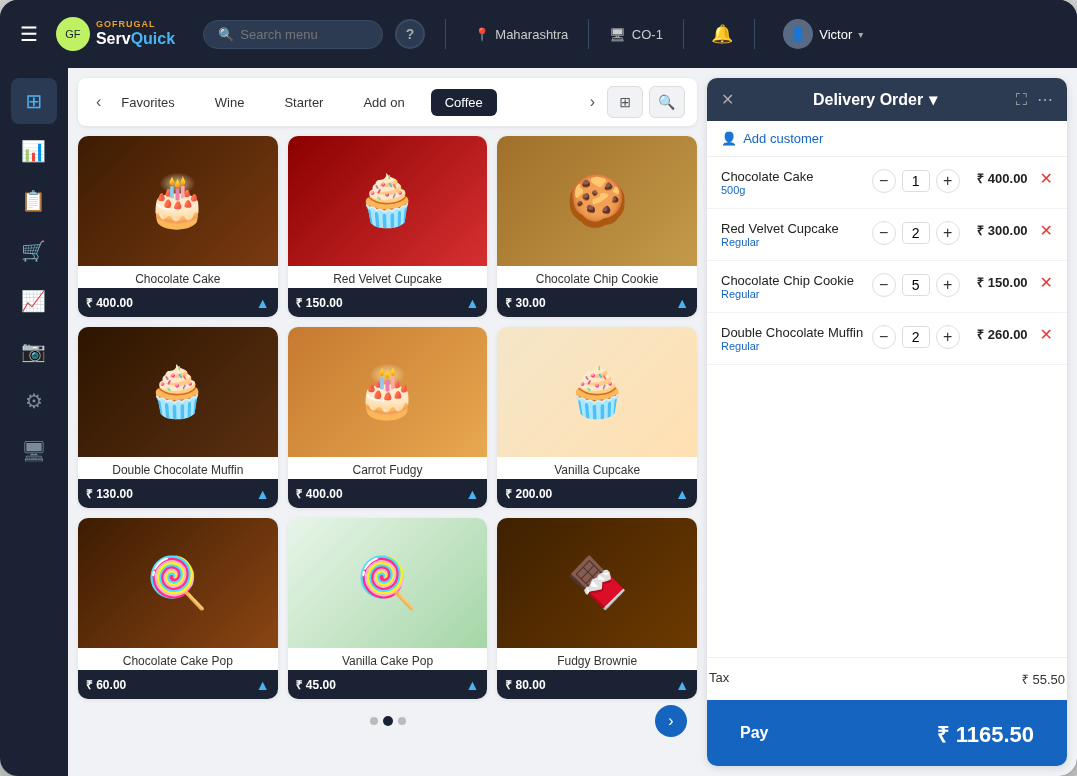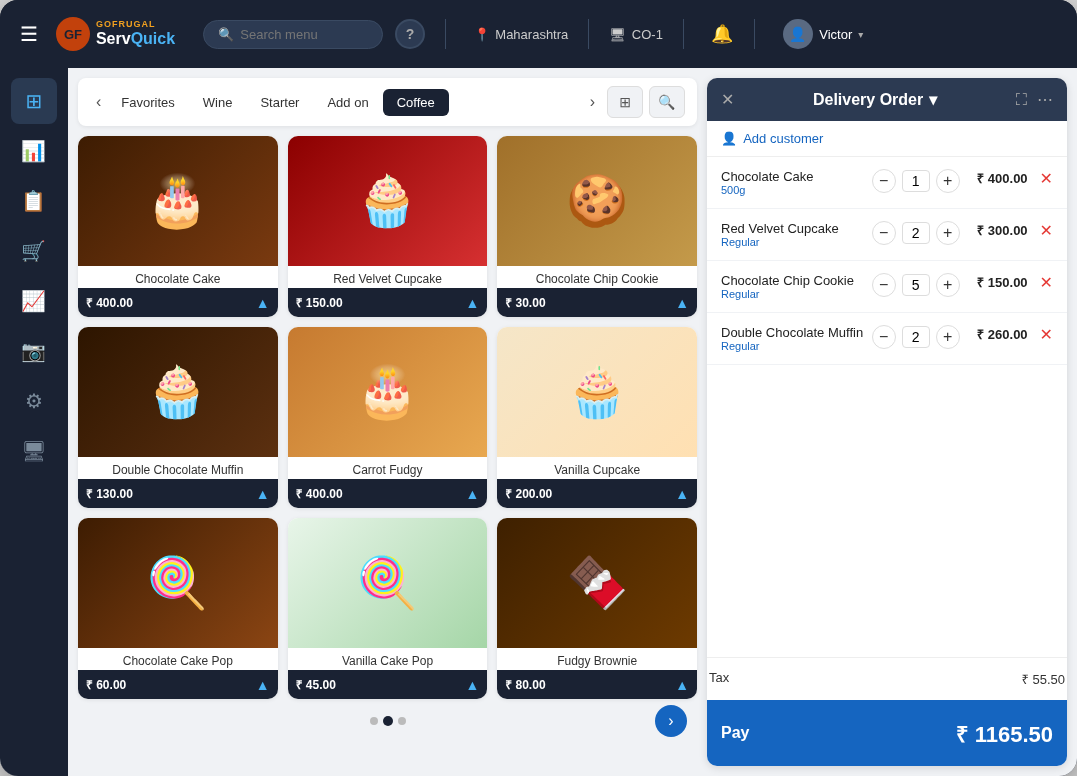--- a/index.html
+++ b/index.html
@@ -34,27 +34,27 @@
       border-radius: 4px;
     }
     .logo-area {
       display: flex;
       align-items: center;
       gap: 6px;
     }
     .logo-icon {
       width: 34px;
       height: 34px;
-      background: #c2410c;
+      background: #bef264;
       border-radius: 50%;
       display: flex;
       align-items: center;
       justify-content: center;
-      font-size: 13px;
-      font-weight: bold;
+      font-size: 11px;
+      font-weight: normal;
       color: #1a2233;
     }
     .logo-text {
       display: flex;
       flex-direction: column;
       line-height: 1.1;
     }
     .logo-top { color: #f0a020; font-size: 9px; font-weight: 700; letter-spacing: 1px; text-transform: uppercase; }
     .logo-bottom { color: #4ab3f4; font-size: 16px; font-weight: 700; }
     .logo-bottom span { color: #fff; }
@@ -198,21 +198,21 @@
     .cat-nav-btn {
       background: none;
       border: none;
       font-size: 16px;
       color: #555;
       cursor: pointer;
       padding: 4px 6px;
     }
     .cat-tabs {
       display: flex;
-      gap: 0;
+      gap: 12px;
       flex: 1;
     }
     .cat-tab {
       padding: 6px 14px;
       border-radius: 6px;
       font-size: 13px;
       color: #333;
       cursor: pointer;
       white-space: nowrap;
     }
@@ -418,21 +418,21 @@
       padding: 12px 2px;
       border-top: 1px solid #eee;
       font-size: 13px;
       color: #333;
     }
 
     .pay-btn {
       background: #1565c0;
       color: #fff;
       border: none;
-      padding: 18px 14px;
+      padding: 18px 33px;
       font-size: 22px;
       font-weight: 700;
       display: flex;
       align-items: center;
       justify-content: space-between;
       cursor: pointer;
       margin: 0;
     }
     .pay-label { font-size: 16px; font-weight: 600; }
 

